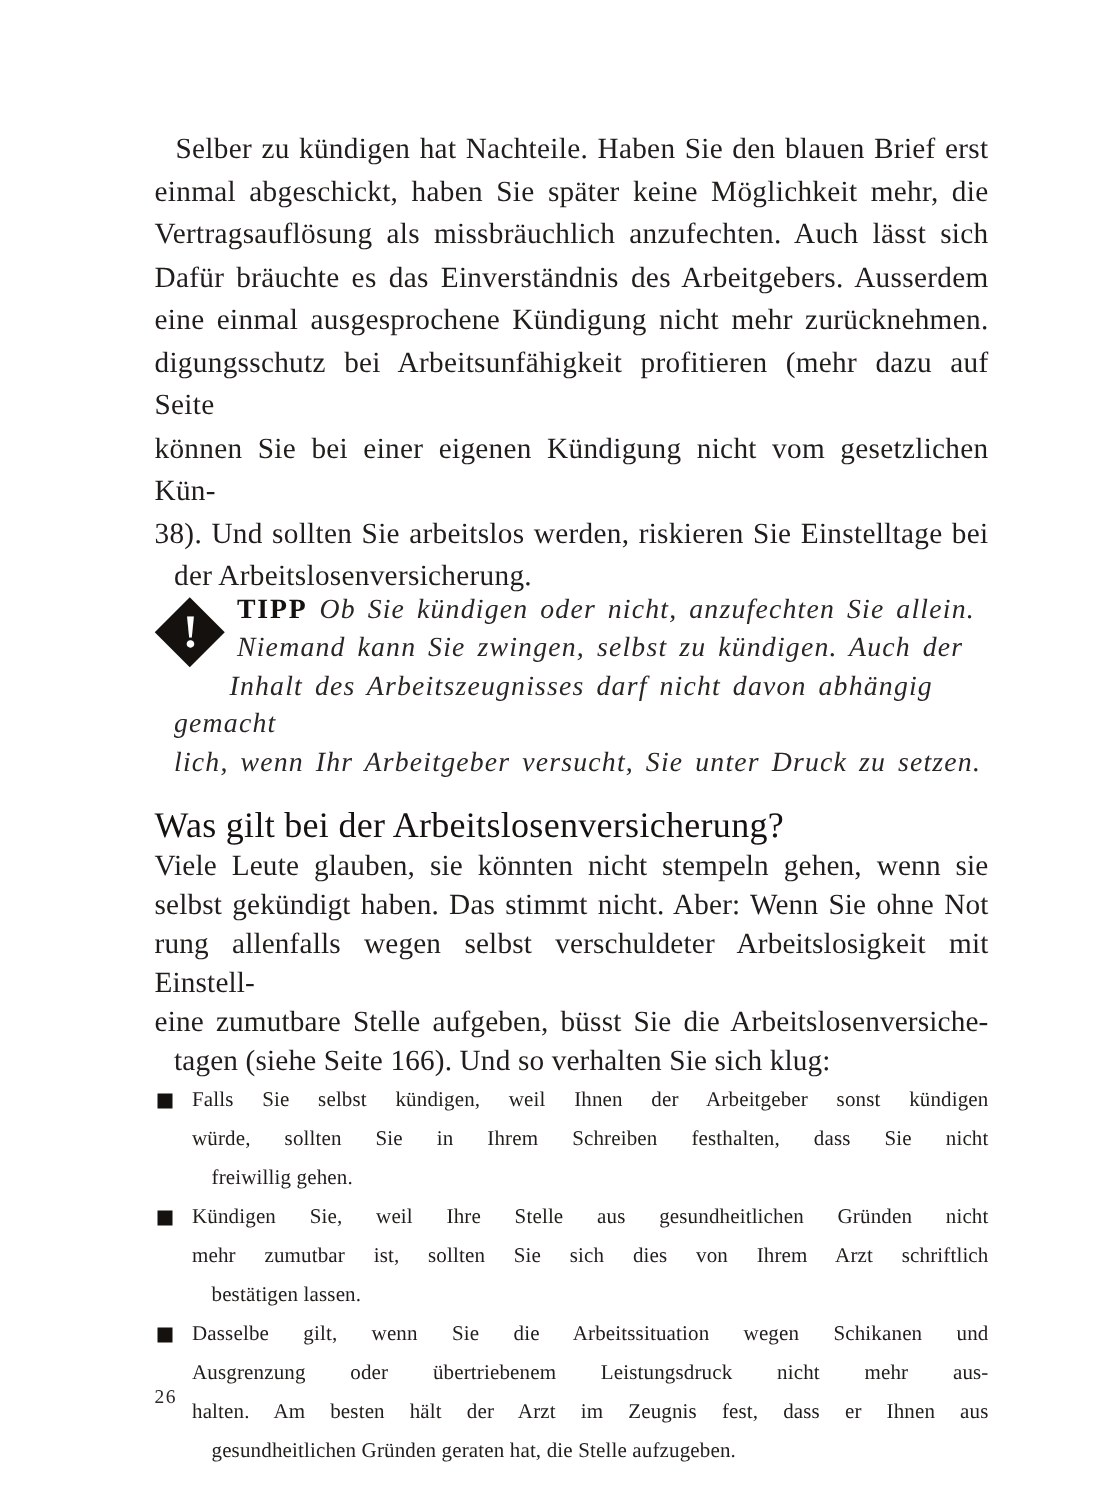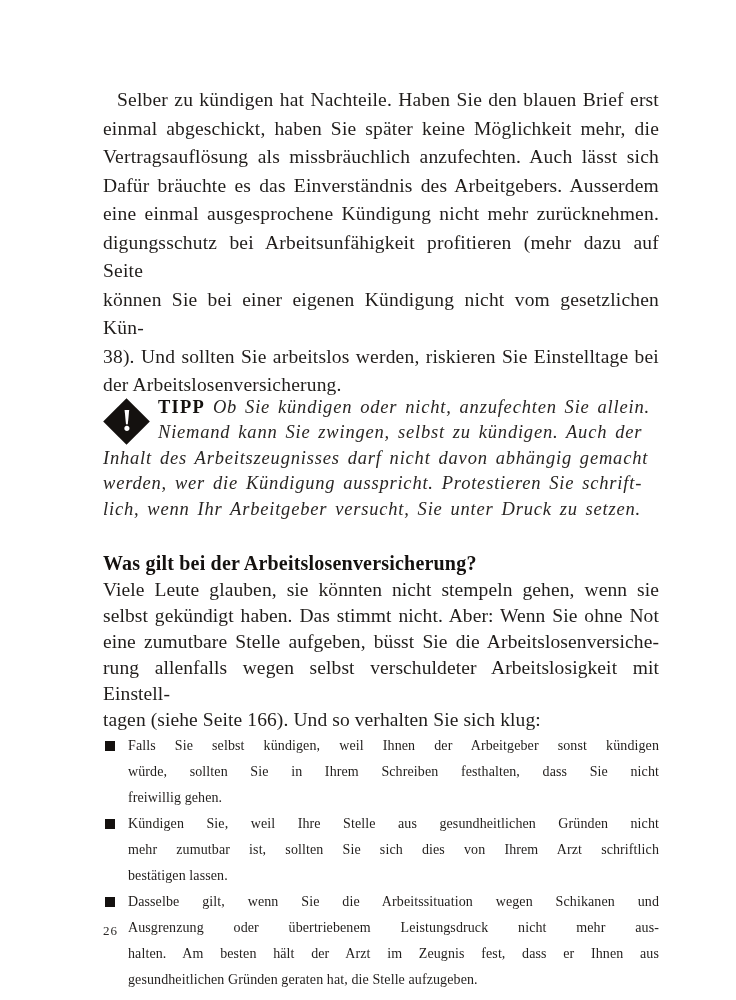--- a/index.html
+++ b/index.html
@@ -22,22 +22,23 @@
     width: 556px;
   }
 
   
   .line {
     text-align: justify;
     text-align-last: justify;
     -moz-text-align-last: justify;
   }
   .line.last {
-    text-align: right;
+    text-align: center;
     text-align-last: left;
+    margin-left: 13px;
     -moz-text-align-last: left;
   }
   .line.indent { text-indent: 14px; }
 
   .p1 .line {
     font-size: 19.5px;
     line-height: 28.5px;
     letter-spacing: 0.2px;
   }
 
@@ -92,24 +93,24 @@
     font-style: normal;
     font-weight: bold;
     letter-spacing: 1.2px;
     margin-right: 8px;
     color: #14110f;
   }
 
   
   .heading {
     clear: both;
-    margin: 28px 0 0 0;
-    font-size: 20px;
+    margin: 16px 0 0 0;
+    font-size: 24px;
     line-height: 27px;
-    font-weight: bold;
+    font-weight: normal;
     letter-spacing: 0.2px;
     color: #14110f;
   }
   .p2 .line {
     font-size: 19.5px;
     line-height: 26px;
     letter-spacing: 0.1px;
   }
 
   .bullet {
@@ -162,32 +163,31 @@
       <span class="tip-icon-wrap">
         <span class="tip-diamond"></span>
         <span class="tip-excl">!</span>
       </span>
       <div class="tipline">
         <span class="tip-label">TIPP</span><span>Ob Sie kündigen oder nicht, anzufechten Sie allein.</span>
       </div>
       <div>
           <div class="line last">Niemand kann Sie zwingen, selbst zu kündigen. Auch der</div>
           <div class="line last">Inhalt des Arbeitszeugnisses darf nicht davon abhängig gemacht</div>
-          <div class="line last">werden, wer die Kündigung ausspricht. Protestieren Sie schrift-</div>
           <div class="line last">lich, wenn Ihr Arbeitgeber versucht, Sie unter Druck zu setzen.</div>
         </div>
     </div>
 
     <h2 class="heading">Was gilt bei der Arbeitslosenversicherung?</h2>
 
     <div class="p2">
         <div class="line">Viele Leute glauben, sie könnten nicht stempeln gehen, wenn sie</div>
         <div class="line">selbst gekündigt haben. Das stimmt nicht. Aber: Wenn Sie ohne Not</div>
+        <div class="line">rung allenfalls wegen selbst verschuldeter Arbeitslosigkeit mit Einstell-</div>
         <div class="line">eine zumutbare Stelle aufgeben, büsst Sie die Arbeitslosenversiche-</div>
-        <div class="line">rung allenfalls wegen selbst verschuldeter Arbeitslosigkeit mit Einstell-</div>
         <div class="line last">tagen (siehe Seite 166). Und so verhalten Sie sich klug:</div>
       </div>
 
     <div class="bullets">
       <div class="bullet">
         <span class="bullet-marker"></span>
         <div>
             <div class="line">Falls Sie selbst kündigen, weil Ihnen der Arbeitgeber sonst kündigen</div>
             <div class="line">würde, sollten Sie in Ihrem Schreiben festhalten, dass Sie nicht</div>
             <div class="line last">freiwillig gehen.</div>

